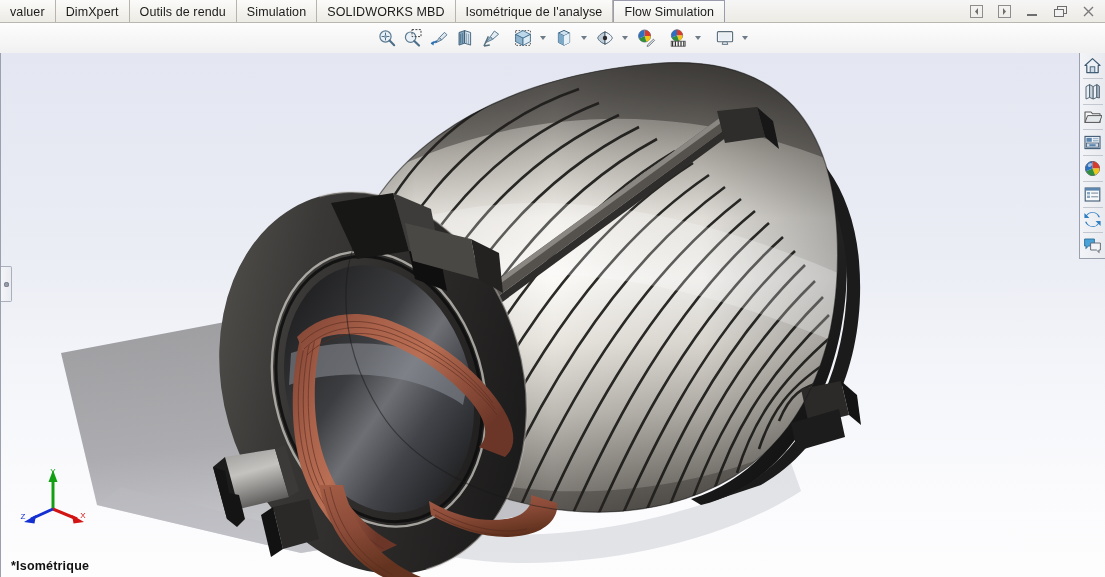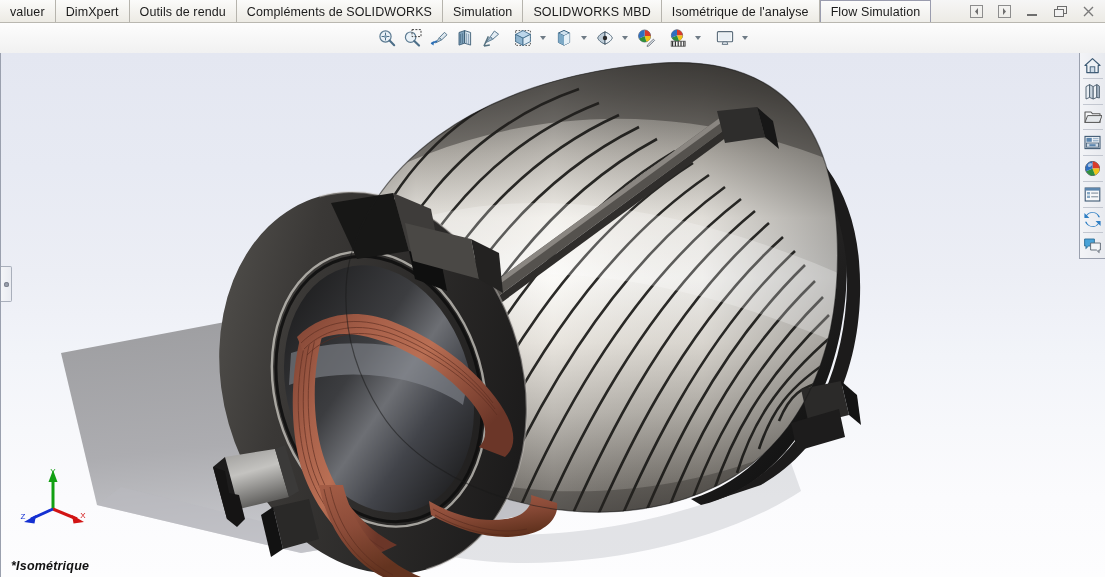--- a/index.html
+++ b/index.html
@@ -99,21 +99,21 @@
 
   
   .model-wrap{position:absolute;left:0;top:0;width:1105px;height:524px;}
   .model-wrap svg{display:block;}
 
   
   .triad{position:absolute;left:14px;bottom:48px;width:74px;height:64px;}
   .triad svg{display:block;}
   .viewlabel{
     position:absolute;left:10px;bottom:4px;
-    font-size:12.5px;font-weight:bold;color:#111;letter-spacing:0.2px;font-style:italic;
+    font-size:12.5px;font-weight:bold;color:#111;letter-spacing:0.2px;
   }
 
   
   .taskpane{
     position:absolute;right:0;top:53px;width:26px;height:206px;
     background:linear-gradient(90deg,#f3f4f7,#e8eaef);
     border:1px solid #9aa0ae;border-right:none;border-top:none;
     box-sizing:border-box;
     display:flex;flex-direction:column;align-items:center;
   }
@@ -132,23 +132,20 @@
   <div class="tabstrip">
     <div class="tabs">
       <div class="tab">
           <span>valuer</span>
         </div>
       <div class="tab">
           <span>DimXpert</span>
         </div>
       <div class="tab">
           <span>Outils de rendu</span>
-        </div>
-      <div class="tab">
-          <span>Compléments de SOLIDWORKS</span>
         </div>
       <div class="tab">
           <span>Simulation</span>
         </div>
       <div class="tab">
           <span>SOLIDWORKS MBD</span>
         </div>
       <div class="tab">
           <span>Isométrique de l'analyse</span>
         </div>

